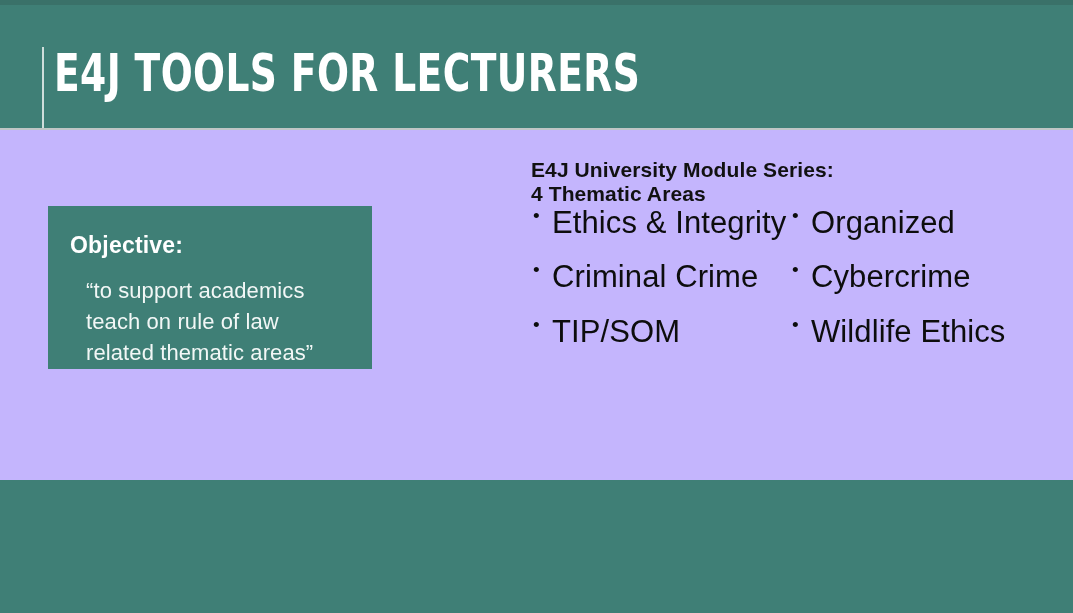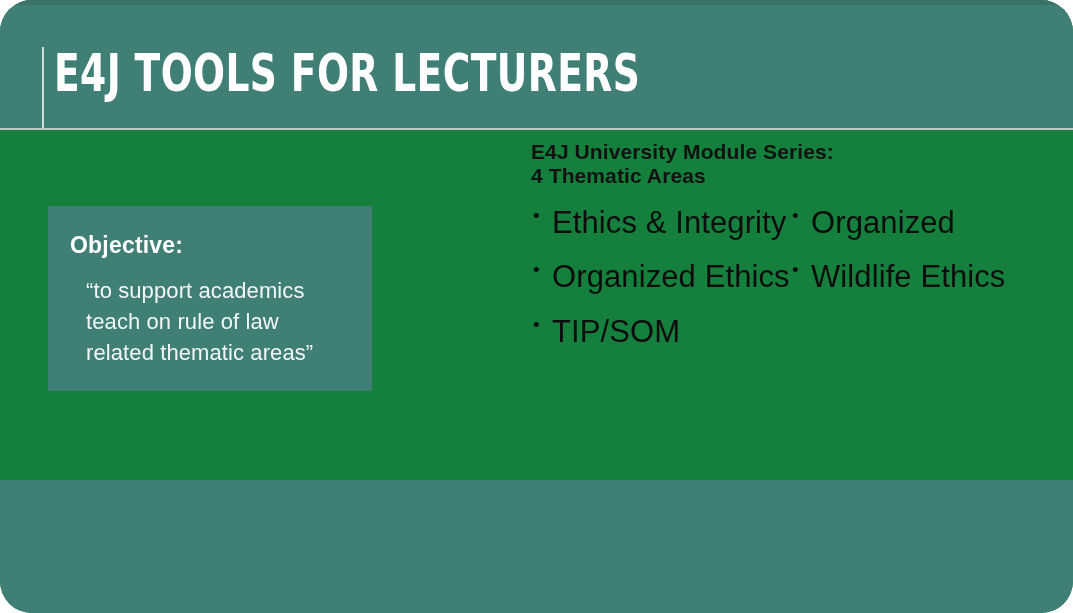--- a/index.html
+++ b/index.html
@@ -8,22 +8,21 @@
     background: #ffffff;
   }
   body {
     font-family: "Liberation Sans", sans-serif;
   }
   .slide {
     position: relative;
     width: 1073px;
     height: 613px;
     overflow: hidden;
-    background: #15803d;
-    border-radius: 32px;
+    background: #c4b5fd;
   }
 
   
   .header {
     position: absolute;
     left: 0; top: 0;
     width: 1073px;
     height: 128px;
     background: #3f7f76;
   }
@@ -63,21 +62,21 @@
     transform-origin: left top;
     line-height: 1.1;
   }
 
   
   .objective-box {
     position: absolute;
     left: 48px;
     top: 206px;
     width: 324px;
-    height: 185px;
+    height: 163px;
     background: #3f7f76;
     box-sizing: border-box;
     padding: 26px 24px 0 22px;
   }
   .objective-title {
     color: #ffffff;
     font-size: 23px;
     font-weight: bold;
     margin: 0 0 16px 0;
     letter-spacing: 0.2px;
@@ -87,21 +86,21 @@
     font-size: 22px;
     line-height: 1.42;
     margin: 16px;
     letter-spacing: 0.1px;
   }
 
   
   .series-heading {
     position: absolute;
     left: 531px;
-    top: 140px;
+    top: 158px;
     color: #111111;
     font-size: 21px;
     font-weight: bold;
     line-height: 1.12;
     letter-spacing: 0.1px;
   }
 
   
   .bullets-left {
     position: absolute;
@@ -166,25 +165,26 @@
     <p class="objective-quote">“to support academics teach on rule of law related thematic areas”</p>
   </div>
 
   <div class="series-heading">
     <div>E4J University Module Series:</div>
     <div>4 Thematic Areas</div>
   </div>
 
   <div class="bullets-left">
     <div class="bullet">Ethics &amp; Integrity</div>
-    <div class="bullet">Organized Ethics</div>
+    <div class="bullet">Criminal Crime</div>
     <div class="bullet">TIP/SOM</div>
   </div>
 
   <div class="bullets-right">
     <div class="bullet">Organized</div>
+    <div class="bullet">Cybercrime</div>
     <div class="bullet">Wildlife Ethics</div>
   </div>
 
   <div class="footer"></div>
   <div class="footer-strip" id="tiles-host"></div>
 
 </div>
 
 </body></html>

